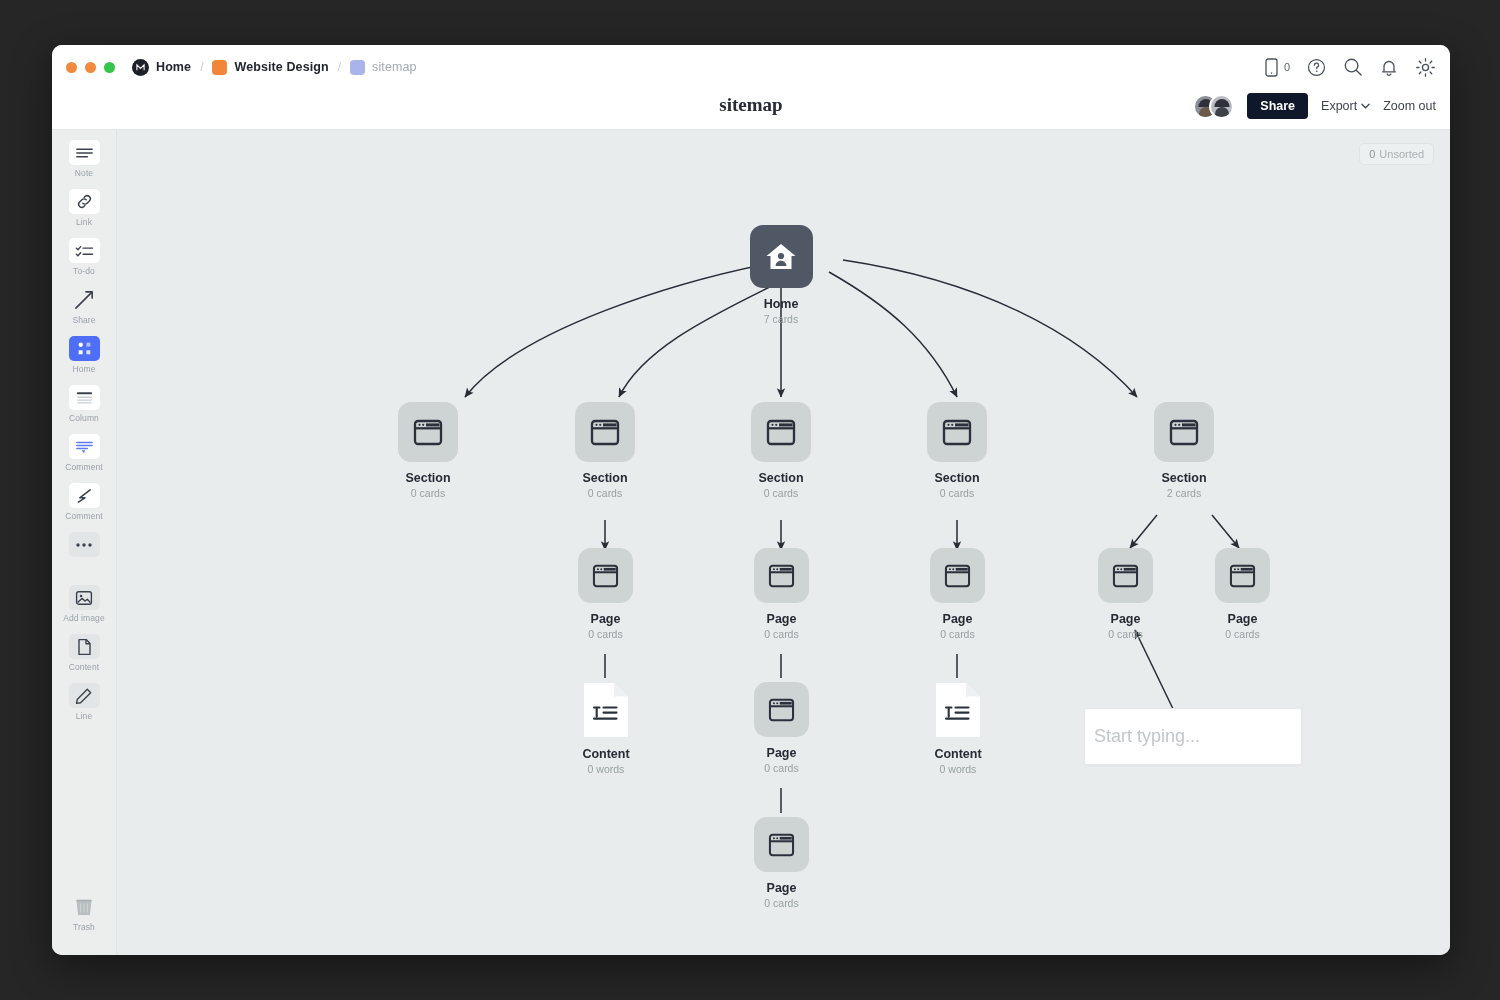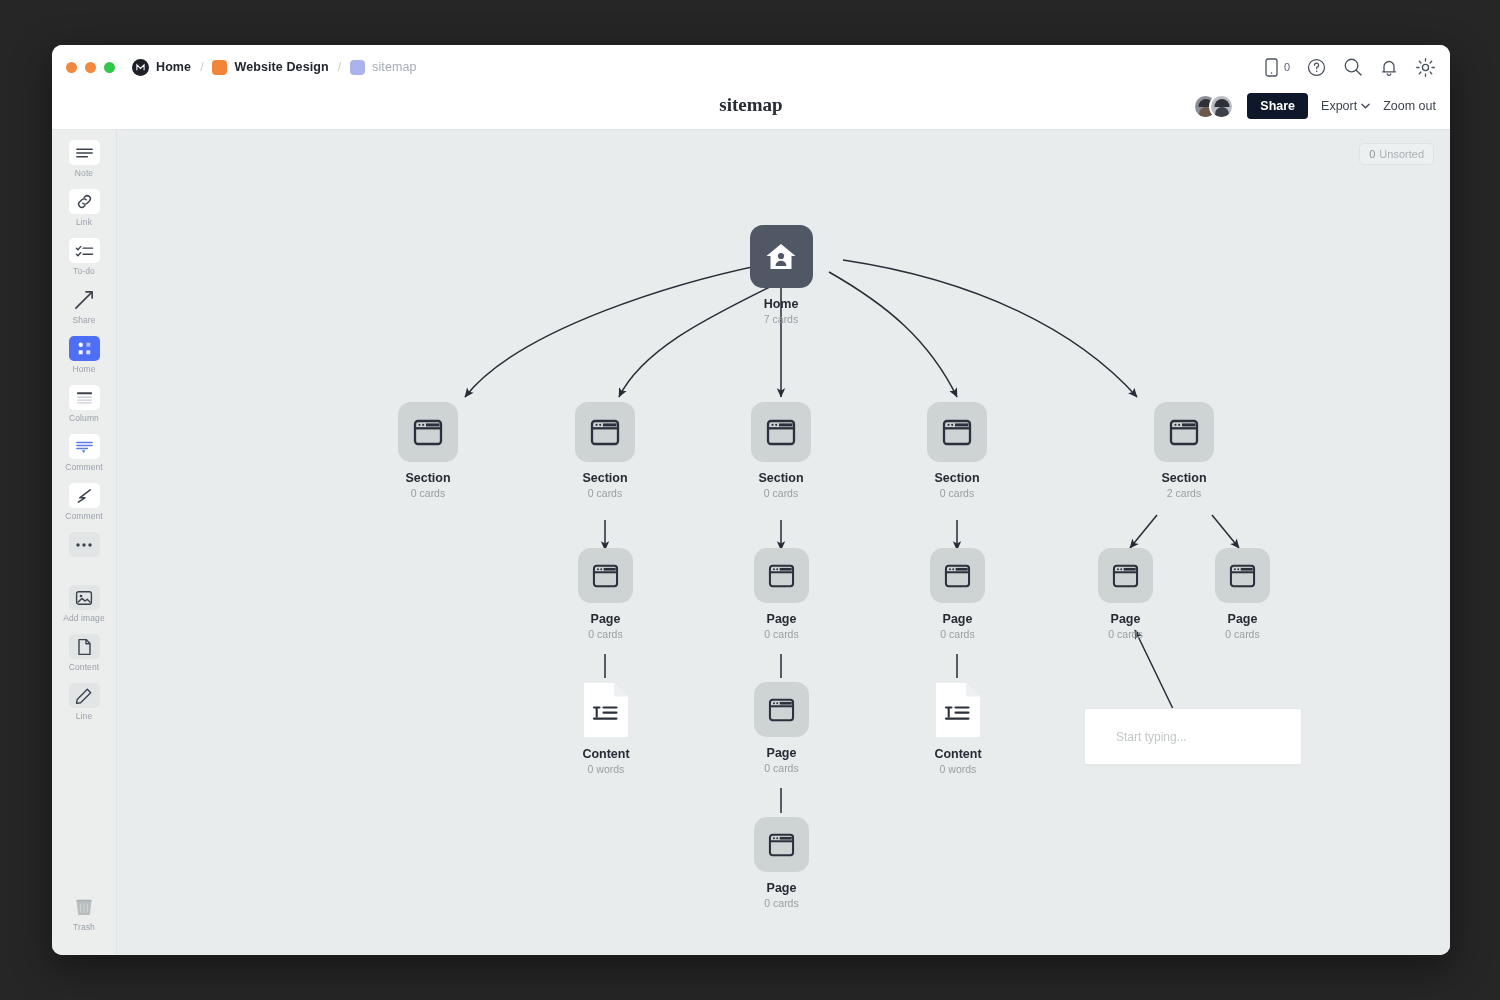--- a/index.html
+++ b/index.html
@@ -169,21 +169,21 @@
   #text-card {
     position: absolute;
     left: 967px; top: 578px;
     width: 218px; height: 57px;
     background: #ffffff;
     border: 1px solid #e6e9e9;
     border-radius: 2px;
     box-shadow: 0 1px 2px rgba(0,0,0,0.04);
     display: flex; align-items: center;
   }
-  #text-card .ph { font-size: 12px; color: #c2c7ca; margin-left: 31px; }
+  #text-card .ph { font-size: 18px; color: #c2c7ca; margin-left: 9px; }
 </style>
 </head>
 <body>
 
 <div id="app-window">
 
   <div id="titlebar">
     <div class="traffic">
       <div class="dot red"></div>
       <div class="dot yellow"></div>

